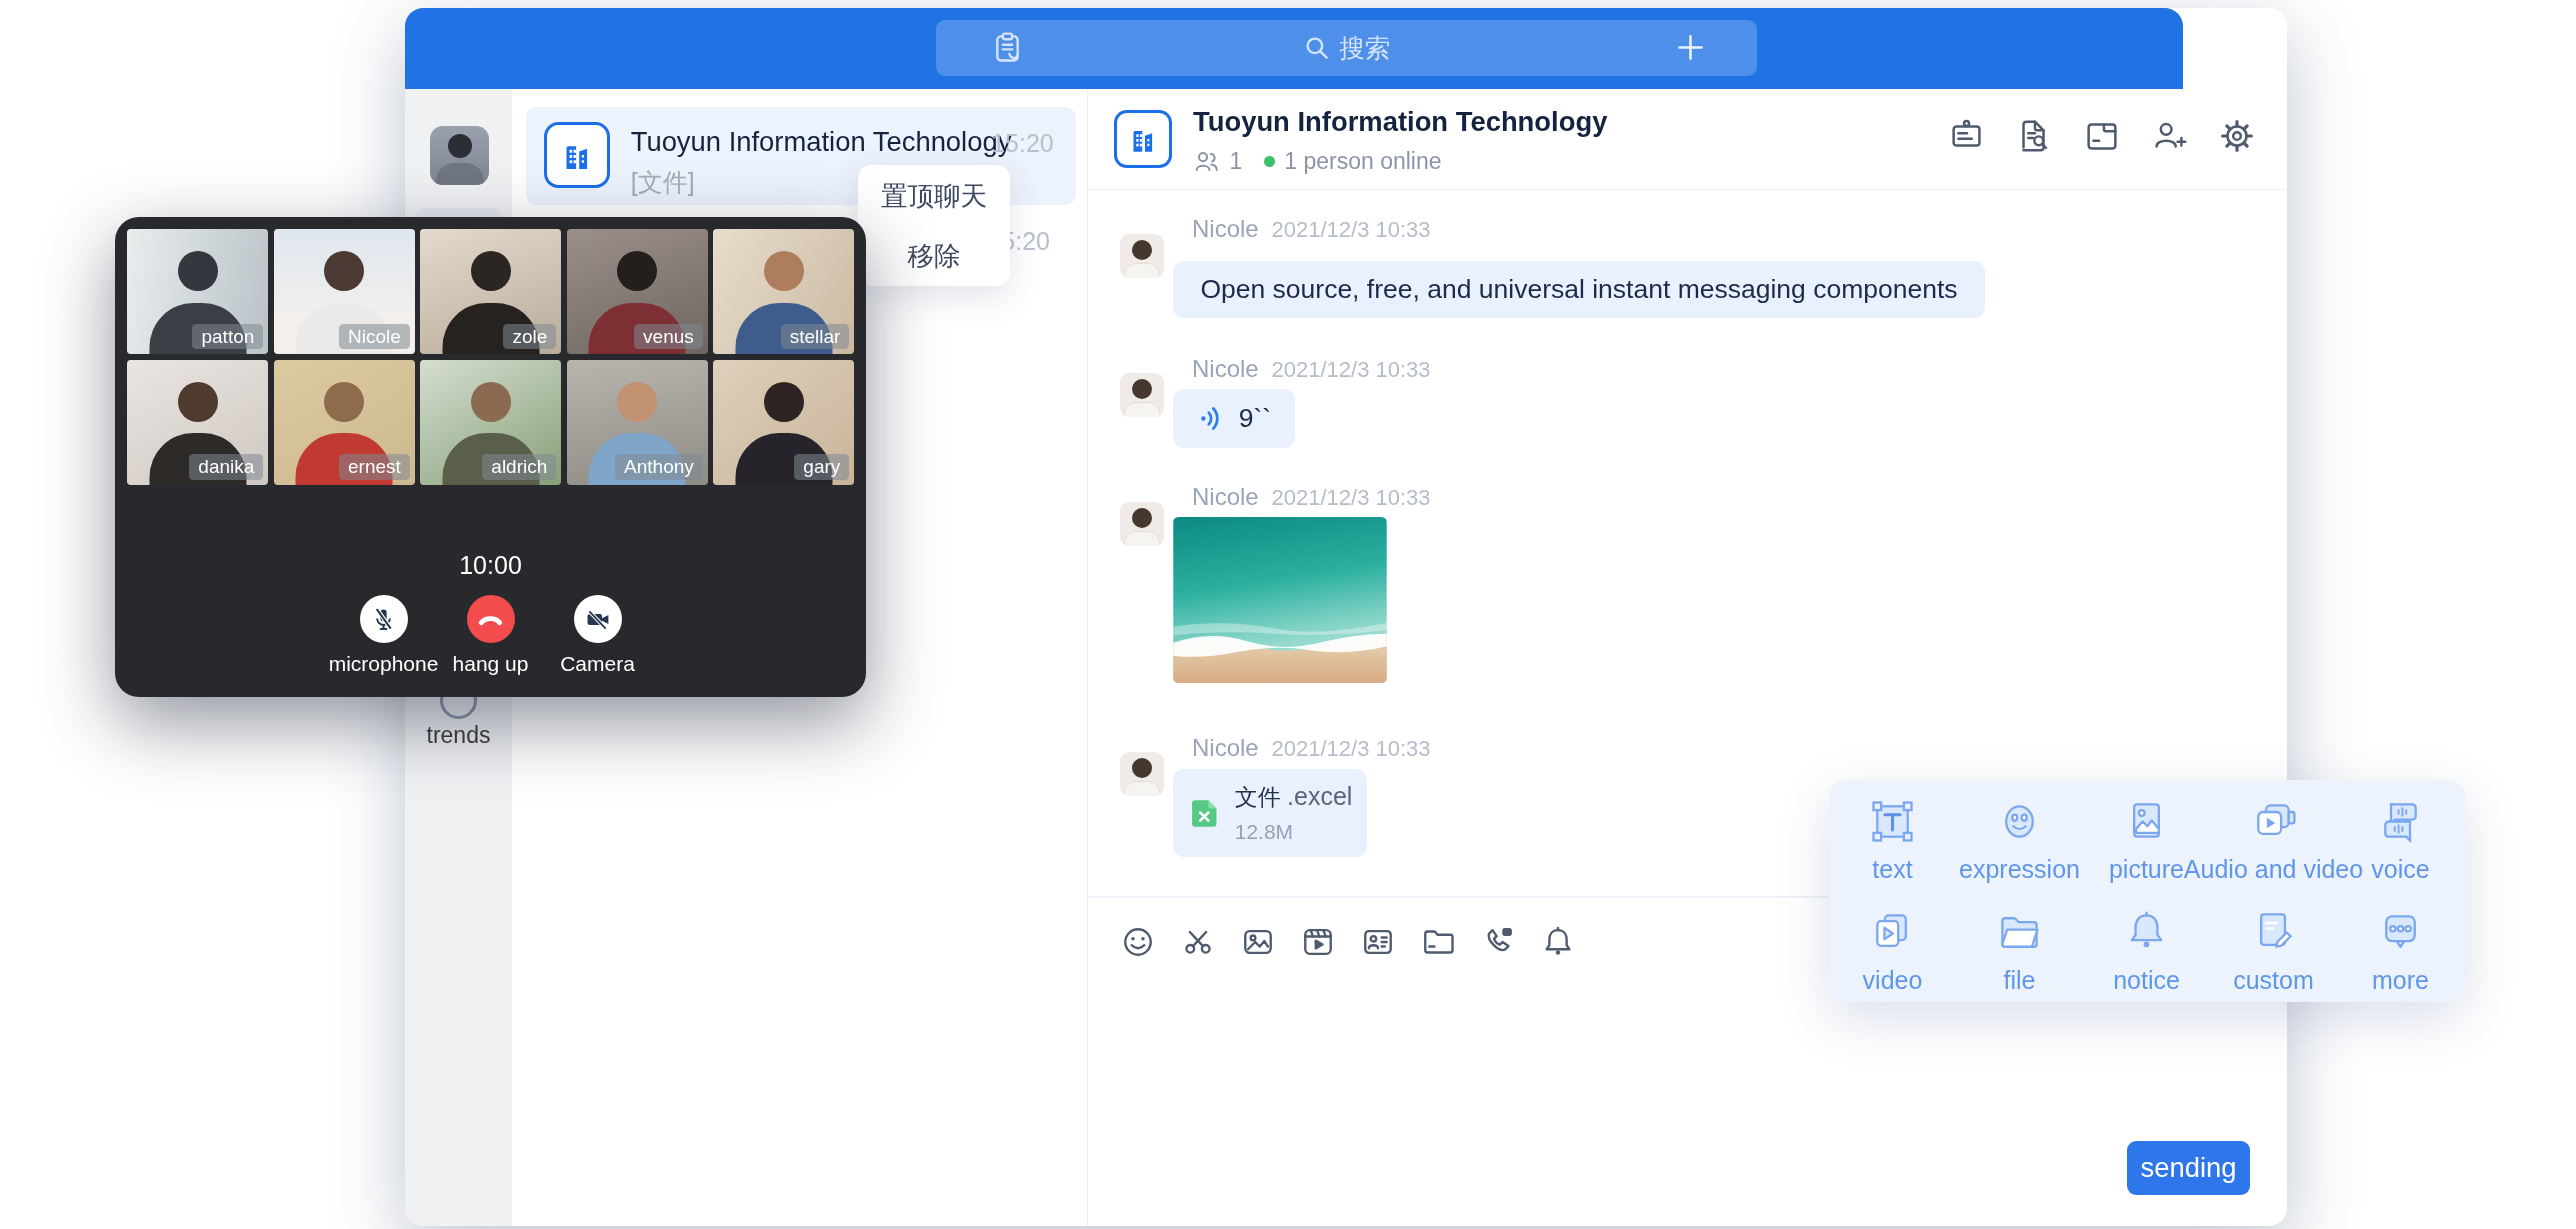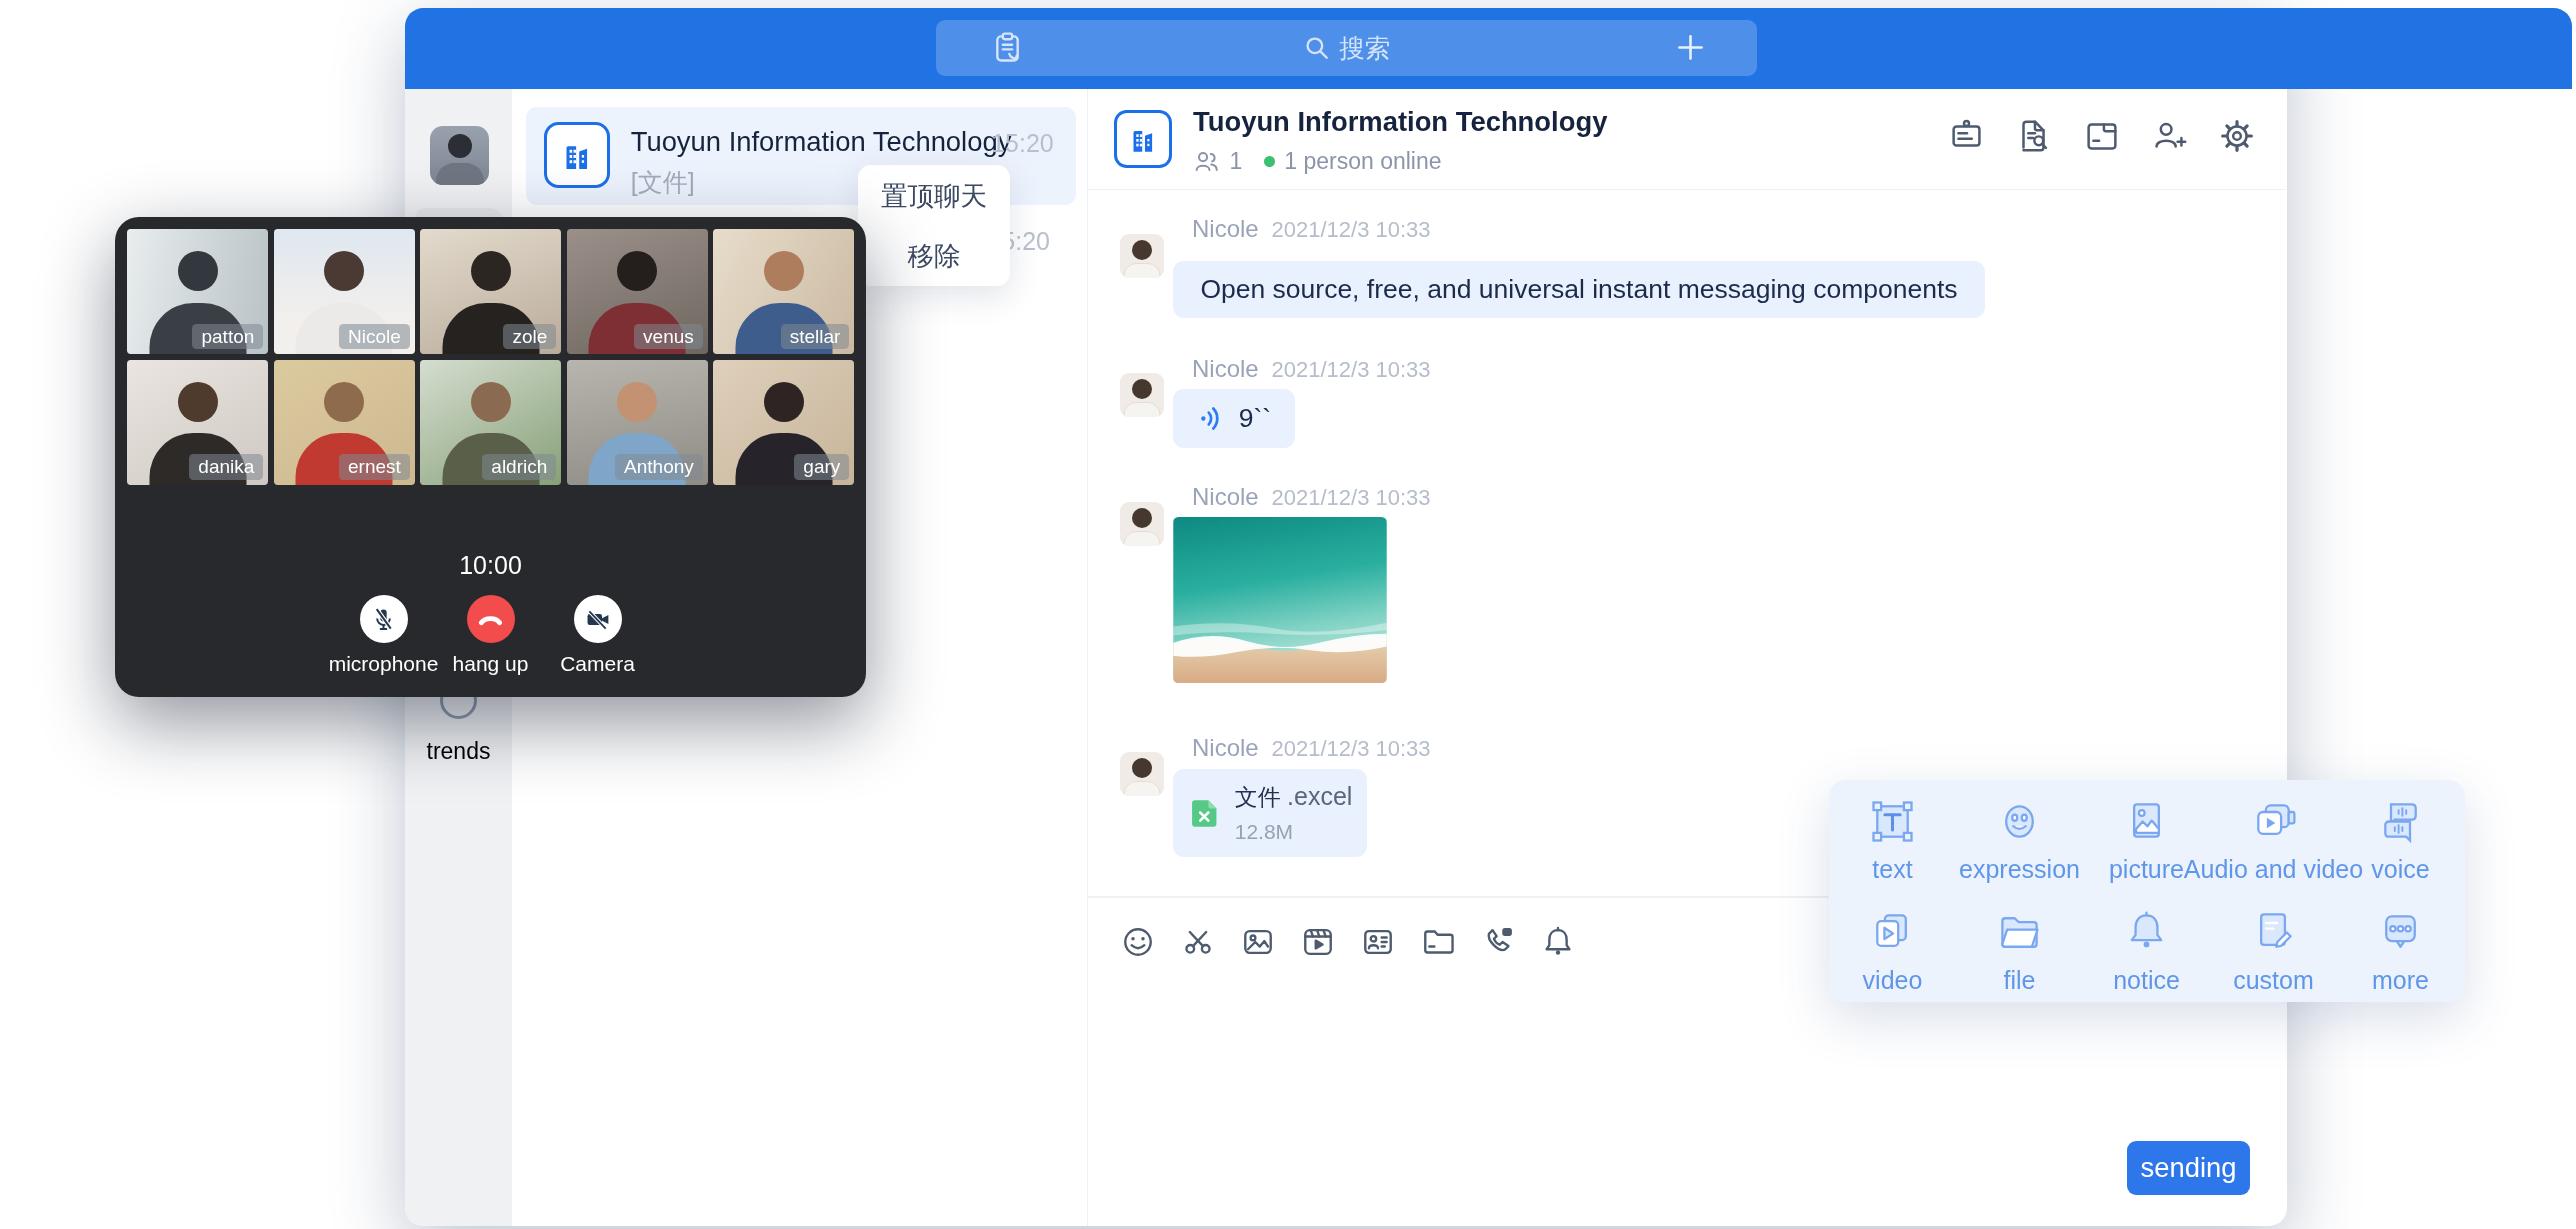--- a/index.html
+++ b/index.html
@@ -4,21 +4,21 @@
 <style>
   * { margin:0; padding:0; box-sizing:border-box; }
   html,body { width:2576px; height:1229px; background:#ffffff; overflow:hidden;
     font-family:"Liberation Sans", sans-serif; }
 
   
   .app-window { position:absolute; left:405px; top:8.2px; width:1882px; height:1218px;
     background:#ffffff; border-radius:18.3px; box-shadow:0 22px 73px rgba(20,45,90,.28); }
 
   
-  .topbar { position:absolute; left:0; top:0; width:2167px; height:81px;
+  .topbar { position:absolute; left:0; top:0; width:1778px; height:81px;
     background:#2173e4; border-radius:18.3px 18.3px 0 0; }
   .search-pill { position:absolute; left:531px; top:12px; width:821px; height:56px;
     border-radius:9.1px; background:rgba(255,255,255,.20); display:flex; align-items:center; }
   .pill-left { position:absolute; left:53px; top:9.1px; width:37px; height:37px; }
   .pill-center { position:absolute; left:0; width:100%; height:100%; display:flex;
     align-items:center; justify-content:center; gap:9.1px; color:#d7e5fb; font-size:25.6px; }
   .pill-plus { position:absolute; right:48px; top:9.1px; width:37px; height:37px; }
 
   
   .rail { position:absolute; left:0; top:81px; width:107px; height:1137px;
@@ -28,21 +28,21 @@
     background:linear-gradient(180deg,#9aa1ae 0%,#7d8493 100%); }
   .rail-avatar .hd { position:absolute; left:50%; top:8.2px; transform:translateX(-50%);
     width:24px; height:24px; border-radius:50%; background:#2b2e35; }
   .rail-avatar .bd { position:absolute; left:50%; bottom:-7.3px; transform:translateX(-50%);
     width:48px; height:29px; border-radius:18.3px 18.3px 0 0; background:#6f7682; }
   .rail-sliver { position:absolute; left:9.1px; top:119px; width:89px; height:55px;
     border-radius:12.8px; background:#e6e8ec; }
   .trends-wrap { position:absolute; left:0; top:593px; width:107px; text-align:center; }
   .trends-circle { width:37px; height:37px; border:3.7px solid #8f9bb0; border-radius:50%;
     margin:0 auto; background:#f0f1f3; }
-  .trends-label { margin-top:19px; font-size:23px; color:#000000; }
+  .trends-label { margin-top:3px; font-size:23px; color:#404040; }
 
   
   .chat-list { position:absolute; left:107px; top:81px; width:576px; height:1137px;
     background:#ffffff; border-right:1.8px solid #edf0f4; }
   .conv-item { position:absolute; left:13.7px; top:18.3px; width:550px; height:98px;
     border-radius:11px; background:#edf3fd; }
   .conv-iconbox { position:absolute; left:18.3px; top:14.6px; width:66px; height:66px;
     background:#ffffff; border:3.7px solid #1b6fe8; border-radius:14.6px;
     display:flex; align-items:center; justify-content:center; }
   .conv-title { position:absolute; left:105px; top:18.3px; font-size:27.4px; color:#16233f;

